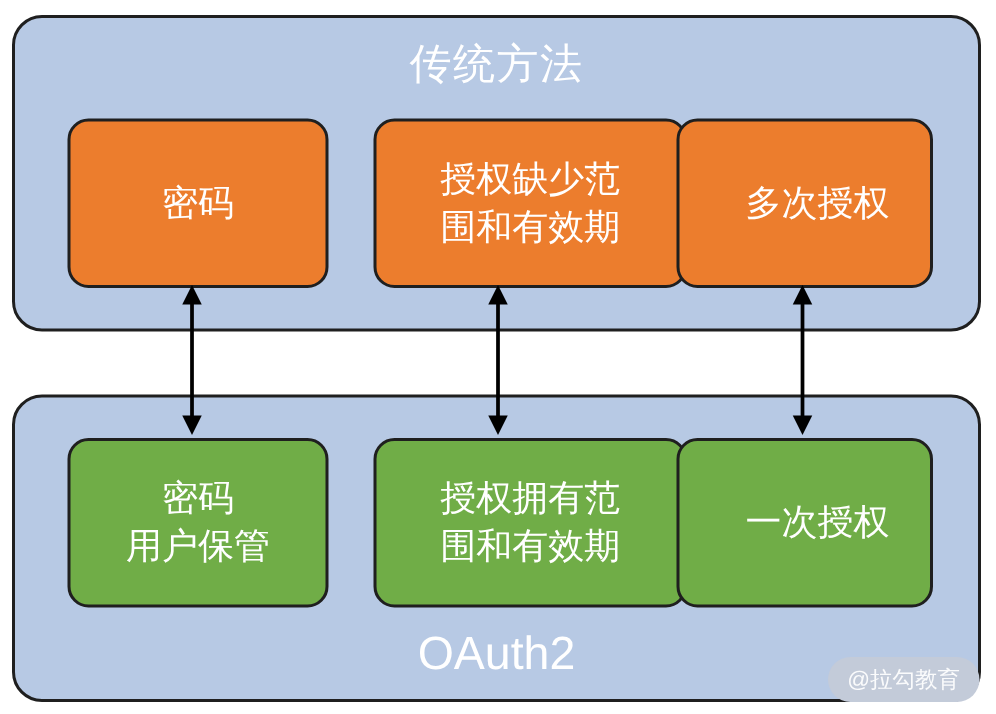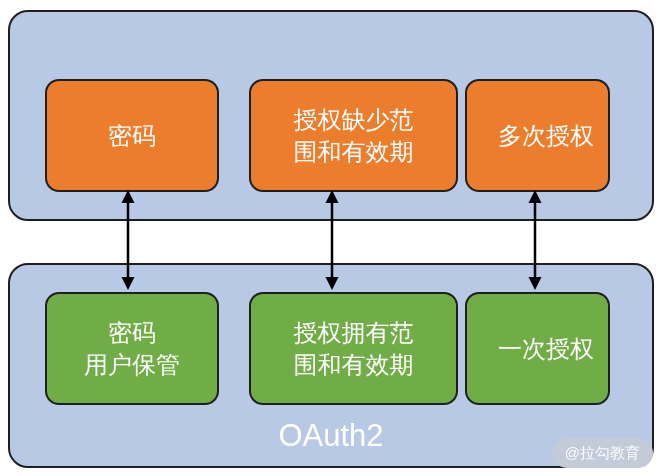--- a/index.html
+++ b/index.html
@@ -21,36 +21,37 @@
   .node{
     position:absolute;height:113px;box-sizing:border-box;
     border:2px solid #1f1f1f;border-radius:14px;color:#ffffff;
     display:flex;flex-direction:column;align-items:center;justify-content:center;
     font-size:24px;line-height:32px;text-align:center;
   }
   .node.orange{background:#ec7d2d;top:67px;}
   .node.green{background:#70ad47;top:27px;}
   .col1{left:35px;width:174px;}
   .col2{left:239px;width:209px;}
-  .col3{left:455px;width:145px;padding-left:17px;}
+  .col3{left:441px;width:171px;padding-left:17px;}
   .arrows{
     position:absolute;left:0;top:0;width:664px;height:476px;pointer-events:none;
   }
   .watermark{
     position:absolute;right:11px;bottom:8px;height:30px;padding:0 13px;
     background:#c3cbd9;border-radius:15px;color:rgba(255,255,255,0.92);
     font-size:15px;display:flex;align-items:center;justify-content:center;margin-top:20px;
   }
 </style>
 </head>
 <body>
 
 <div class="canvas">
 
   <section class="group group-top">
+    <div class="group-title title-top">传统方法</div>
 
     <div class="node orange col1">
       <span>密码</span>
     </div>
     <div class="node orange col2">
       <span>授权缺少范</span>
       <span>围和有效期</span>
     </div>
     <div class="node orange col3">
       <span>多次授权</span>

